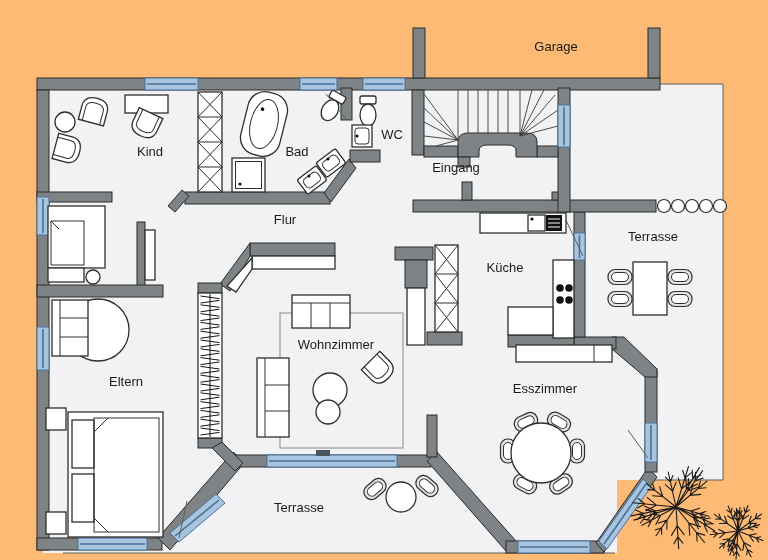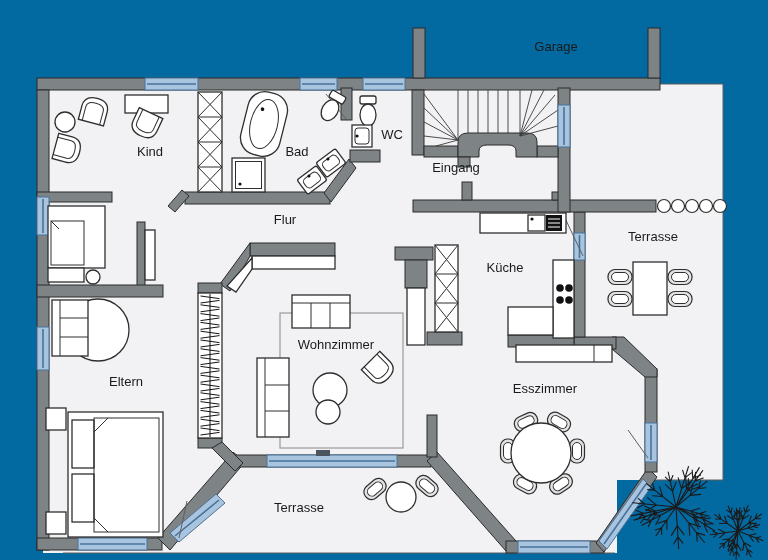--- a/index.html
+++ b/index.html
@@ -1,16 +1,16 @@
 <!DOCTYPE html>
 <html style="--wall: #7e8386; --winfill: #a9c4de; --winframe: #48729b; --floor: #f2f2f4; --label: #1a1a1a;"><head>
 <meta charset="utf-8">
 <style>
   html,body{margin:0;padding:0;background:#ffffff;}
-  .stage{width:768px;height:560px;position:relative;background:#0369a1;overflow:hidden;}
+  .stage{width:768px;height:560px;position:relative;background:#fdba74;overflow:hidden;}
   svg{display:block;}
   .floor{fill:var(--floor,#f2f2f4);}
   .wall{fill:var(--wall,#7e8386);stroke:#2b2b2b;stroke-width:1;}
   .win{fill:var(--winfill,#a9c4de);stroke:var(--winframe,#48729b);stroke-width:1;}
   .wmid{stroke:var(--winframe,#48729b);stroke-width:1.6;fill:none;}
   .furn{fill:#ffffff;stroke:#2e2e2e;stroke-width:1.3;}
   .furnline{fill:none;stroke:#2e2e2e;stroke-width:1;}
   .rug{fill:none;stroke:#9a9a9a;stroke-width:1.2;}
   .thin{stroke:#5f5f5f;stroke-width:1;fill:none;}
   .tread{stroke:#3a3a3a;stroke-width:0.9;}

